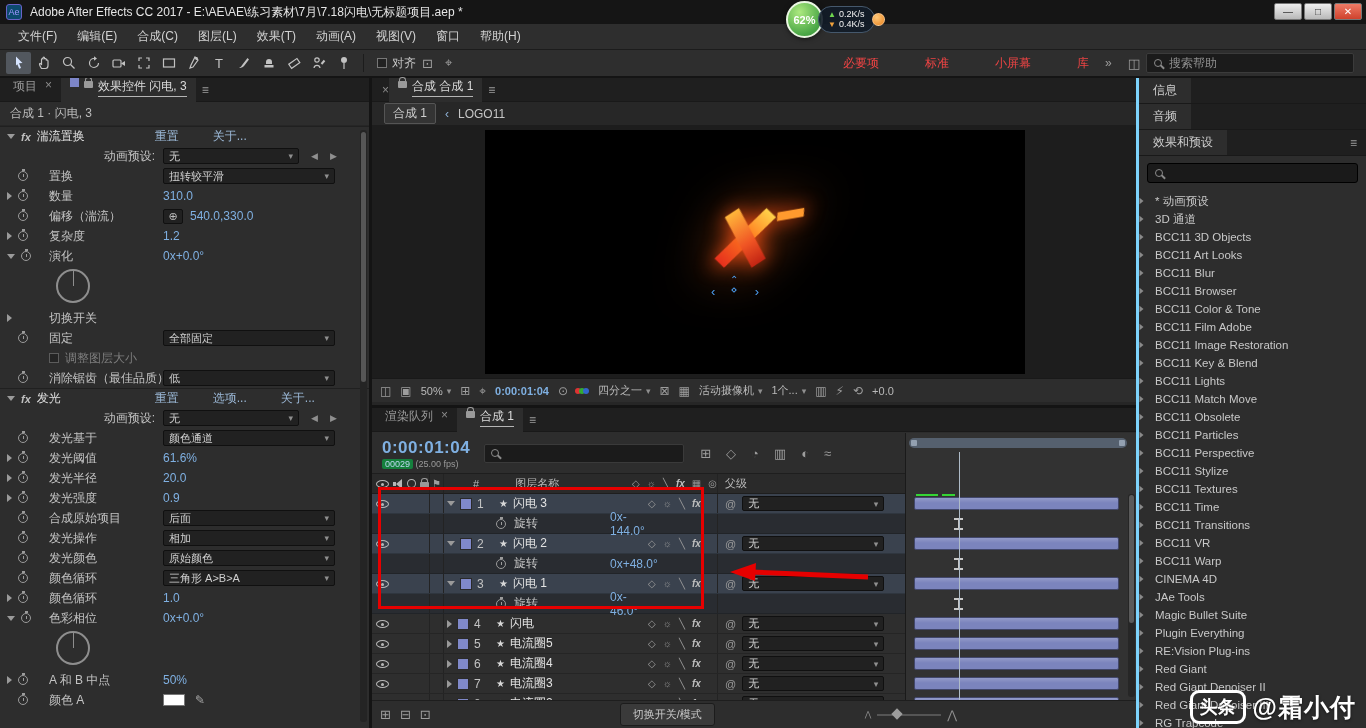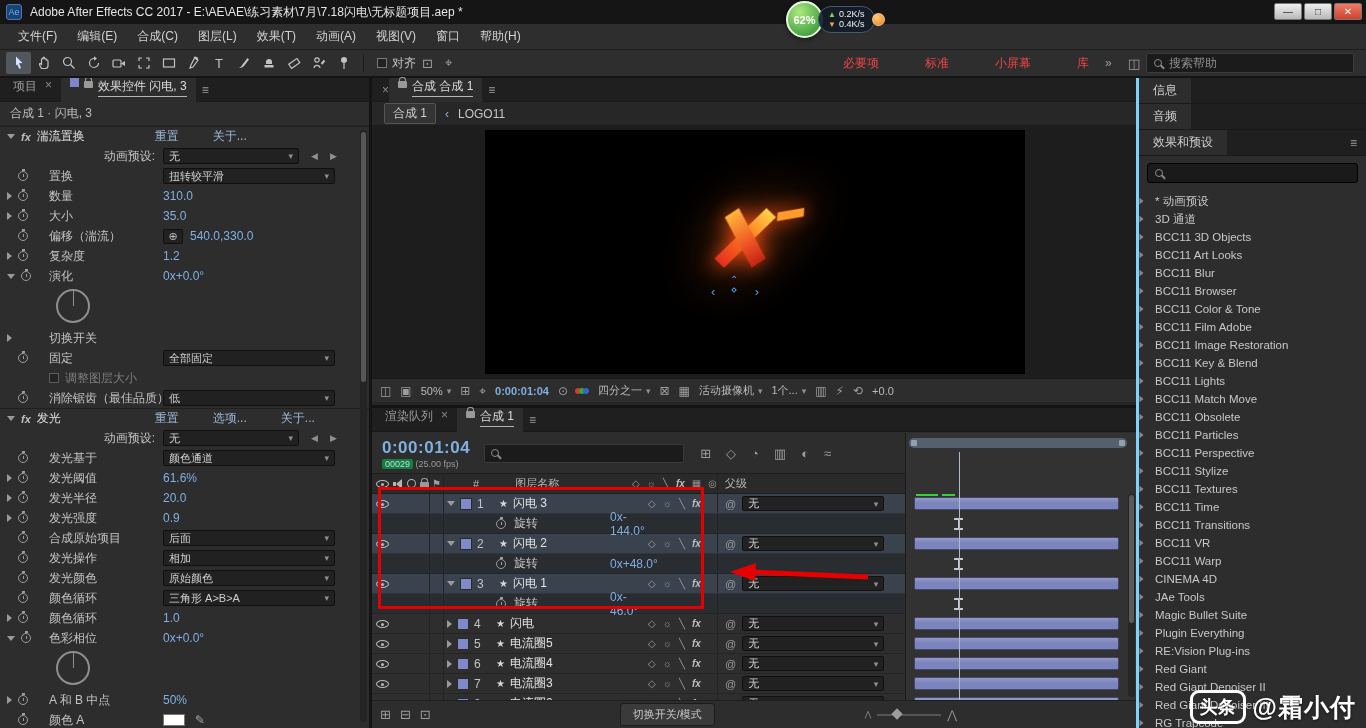--- a/index.html
+++ b/index.html
@@ -377,28 +377,20 @@
         <div class="ec-row">
           <span class="ec-icons">
             <span class="tri tri-r"></span>
             <span class="i-clock"></span>
           </span>
           <span class="ec-label">数量</span>
           <span class="ec-val">310.0</span>
         </div>
         <div class="ec-row">
           <span class="ec-icons">
-            <span class="tri tri-r"></span>
-            <span class="i-clock"></span>
-          </span>
-          <span class="ec-label">大小</span>
-          <span class="ec-val">35.0</span>
-        </div>
-        <div class="ec-row">
-          <span class="ec-icons">
             <span class="sp14"></span>
             <span class="i-clock"></span>
           </span>
           <span class="ec-label">偏移（湍流）</span>
           <span class="pt-btn">⊕</span>
           <span class="ec-val">540.0,330.0</span>
         </div>
         <div class="ec-row">
           <span class="ec-icons">
             <span class="tri tri-r"></span>

